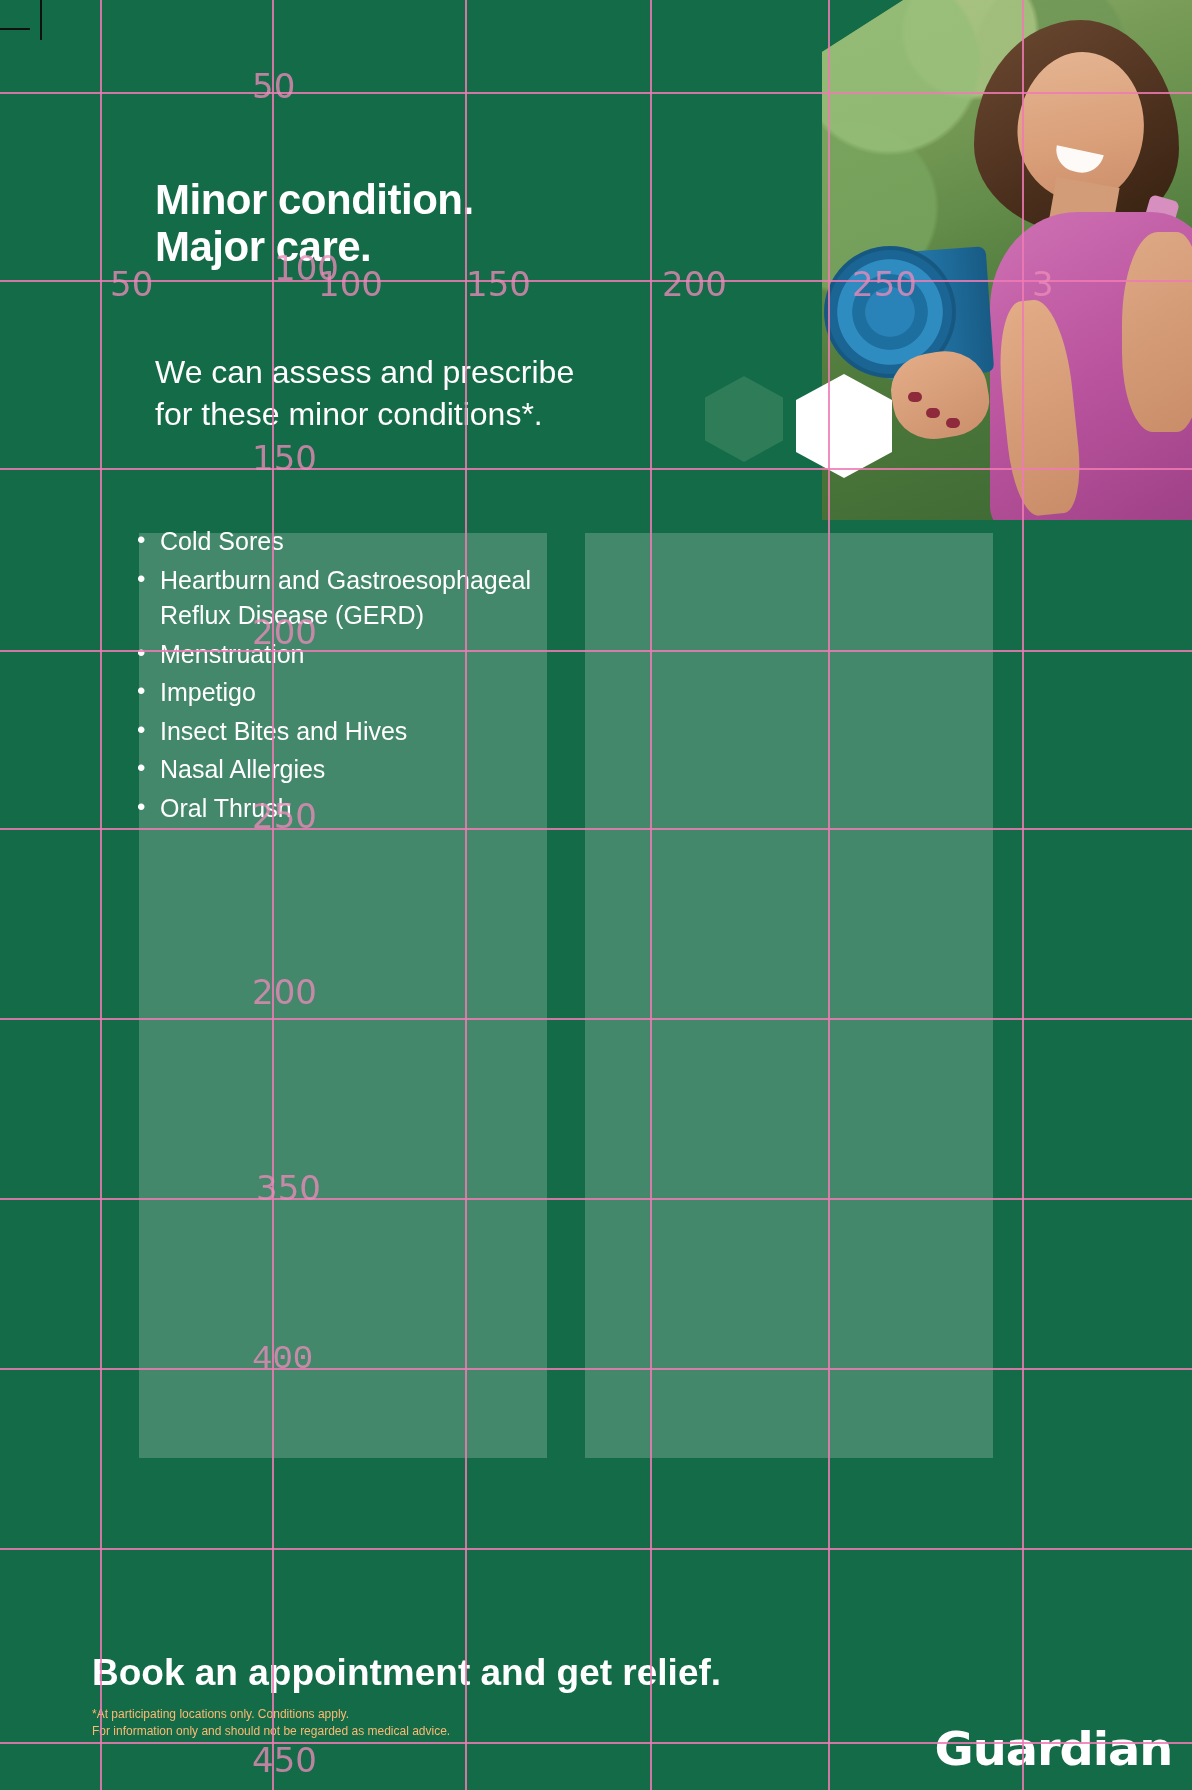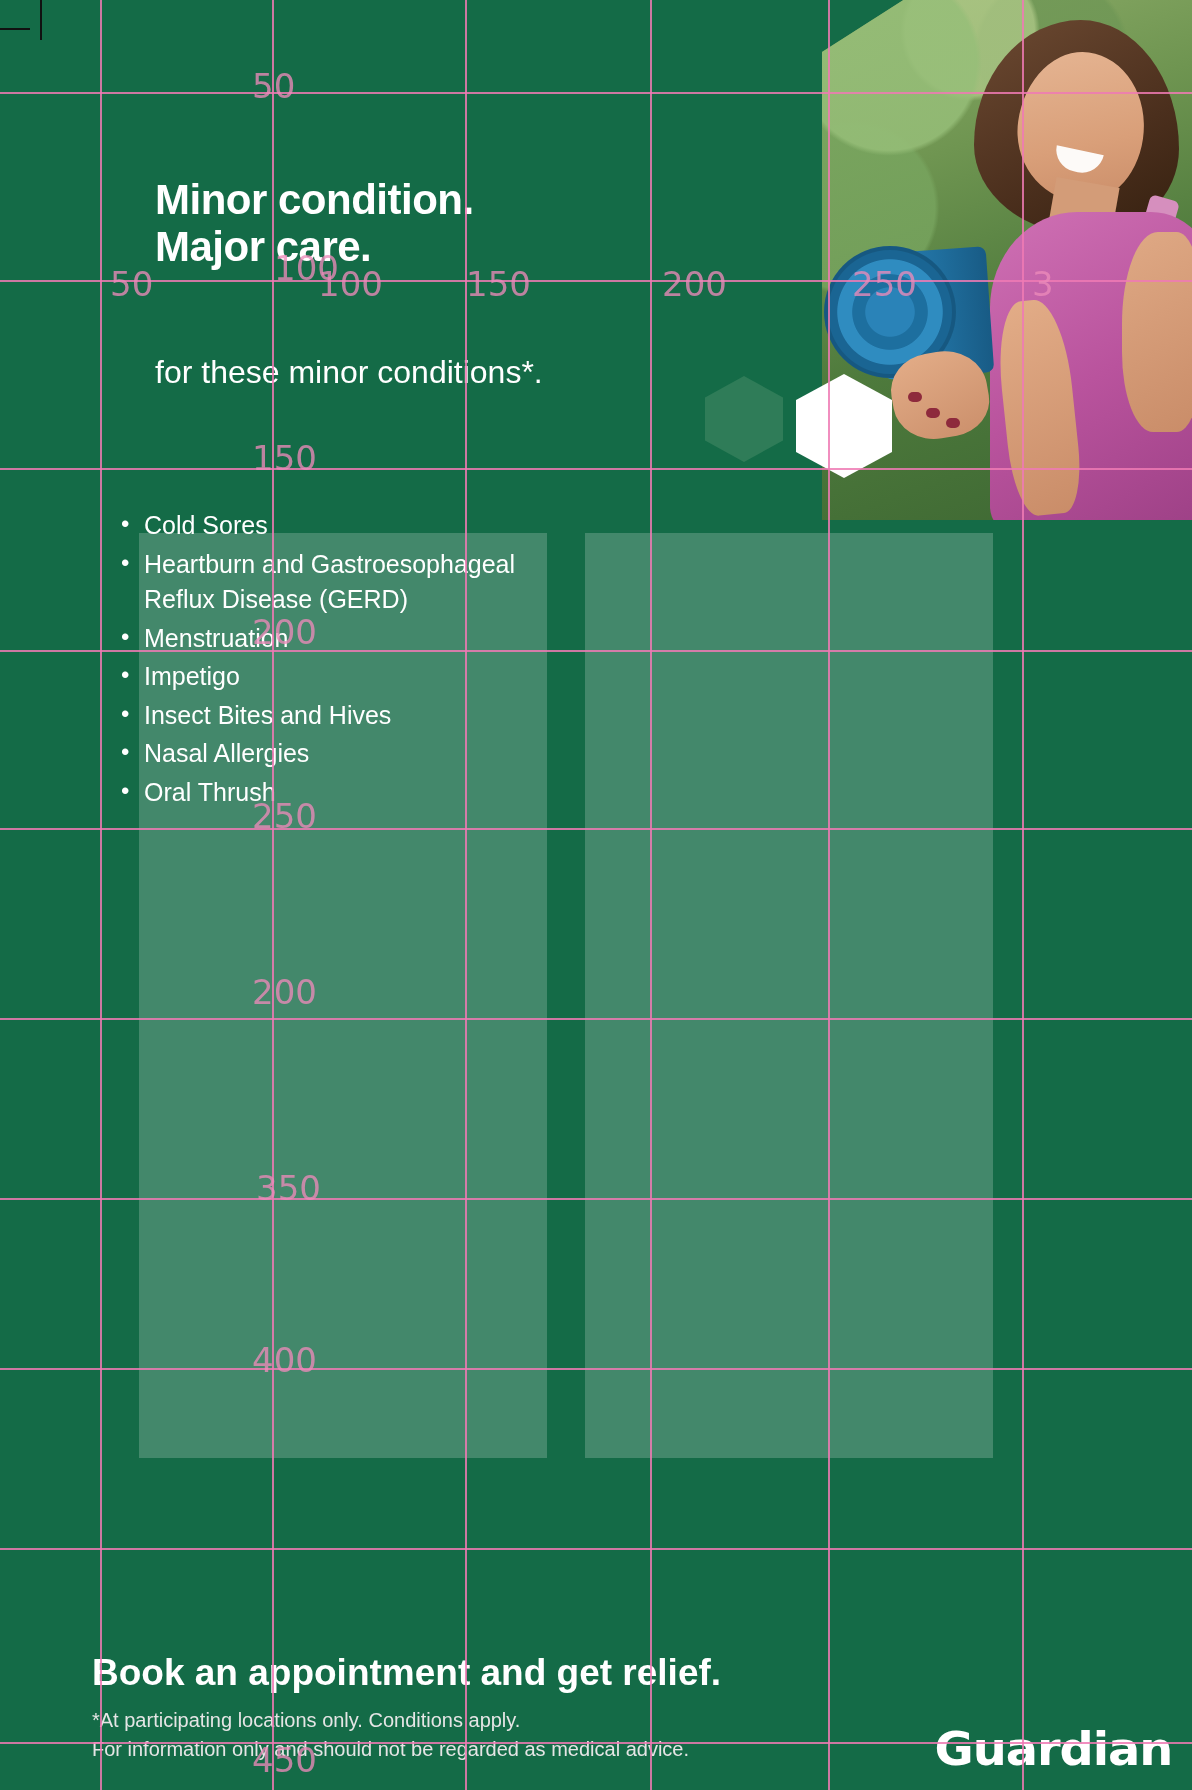--- a/index.html
+++ b/index.html
@@ -196,21 +196,21 @@
   .cond-col {
     position: absolute;
     color: #ffffff;
     font-size: 25px;
     line-height: 1.42;
   }
   .cond-left { left: 118px; top: 508px; width: 430px; }
   .cond-right { left: 568px; top: 508px; width: 420px; }
   .cond-list {
     list-style: none;
-    margin: 0;
+    margin: 16px;
     padding: 0;
   }
   .cond-list li {
     position: relative;
     padding-left: 26px;
     margin-bottom: 3px;
   }
   .cond-list li:before {
     content: "\2022";
     position: absolute;
@@ -224,22 +224,22 @@
     top: 1652px;
     color: #ffffff;
     font-size: 37px;
     font-weight: bold;
   }
   .legal {
     position: absolute;
     left: 92px;
     top: 1706px;
     width: 700px;
-    color: #e5e5e5;
-    font-size: 20px;
+    color: #fdba74;
+    font-size: 12px;
     line-height: 1.45;
   }
   
   .logo {
     position: absolute;
     right: 24px;
     bottom: 14px;
     color: #ffffff;
     font-size: 46px;
     font-weight: bold;
@@ -318,20 +318,21 @@
   <div class="hex hex-white">
       <div></div>
     </div>
 
   <div class="headline">
     <div>Minor condition.</div>
     <div>Major care.</div>
   </div>
 
   <div class="subhead">
+    <div>We can assess and prescribe</div>
     <div>for these minor conditions*.</div>
   </div>
 
   <div class="panel panel-left"></div>
   <div class="panel panel-right"></div>
 
   <div class="cond-col cond-left">
     <ul class="cond-list">
       <li>Cold Sores</li>
       <li>Heartburn and Gastroesophageal Reflux Disease (GERD)</li>
@@ -379,18 +380,18 @@
     <div class="gl-label" style="left:318px;  top:264px;">100</div>
     <div class="gl-label" style="left:466px;  top:264px;">150</div>
     <div class="gl-label" style="left:662px;  top:264px;">200</div>
     <div class="gl-label" style="left:852px;  top:264px;">250</div>
     <div class="gl-label" style="left:1032px; top:264px;">3</div>
     <div class="gl-label" style="left:252px;  top:438px;">150</div>
     <div class="gl-label" style="left:252px;  top:612px;">200</div>
     <div class="gl-label" style="left:252px;  top:796px;">250</div>
     <div class="gl-label" style="left:252px;  top:972px;">200</div>
     <div class="gl-label" style="left:256px;  top:1168px;">350</div>
-    <div class="gl-label" style="left:252px;  top:1340px;">400</div>
+    <div class="gl-label" style="left:252px;  top:1340px;font-family:Liberation Mono, monospace;">400</div>
     <div class="gl-label" style="left:252px;  top:1740px;">450</div>
   </div>
 
   <div class="right-strip"></div>
 </div>
 
 </body></html>

